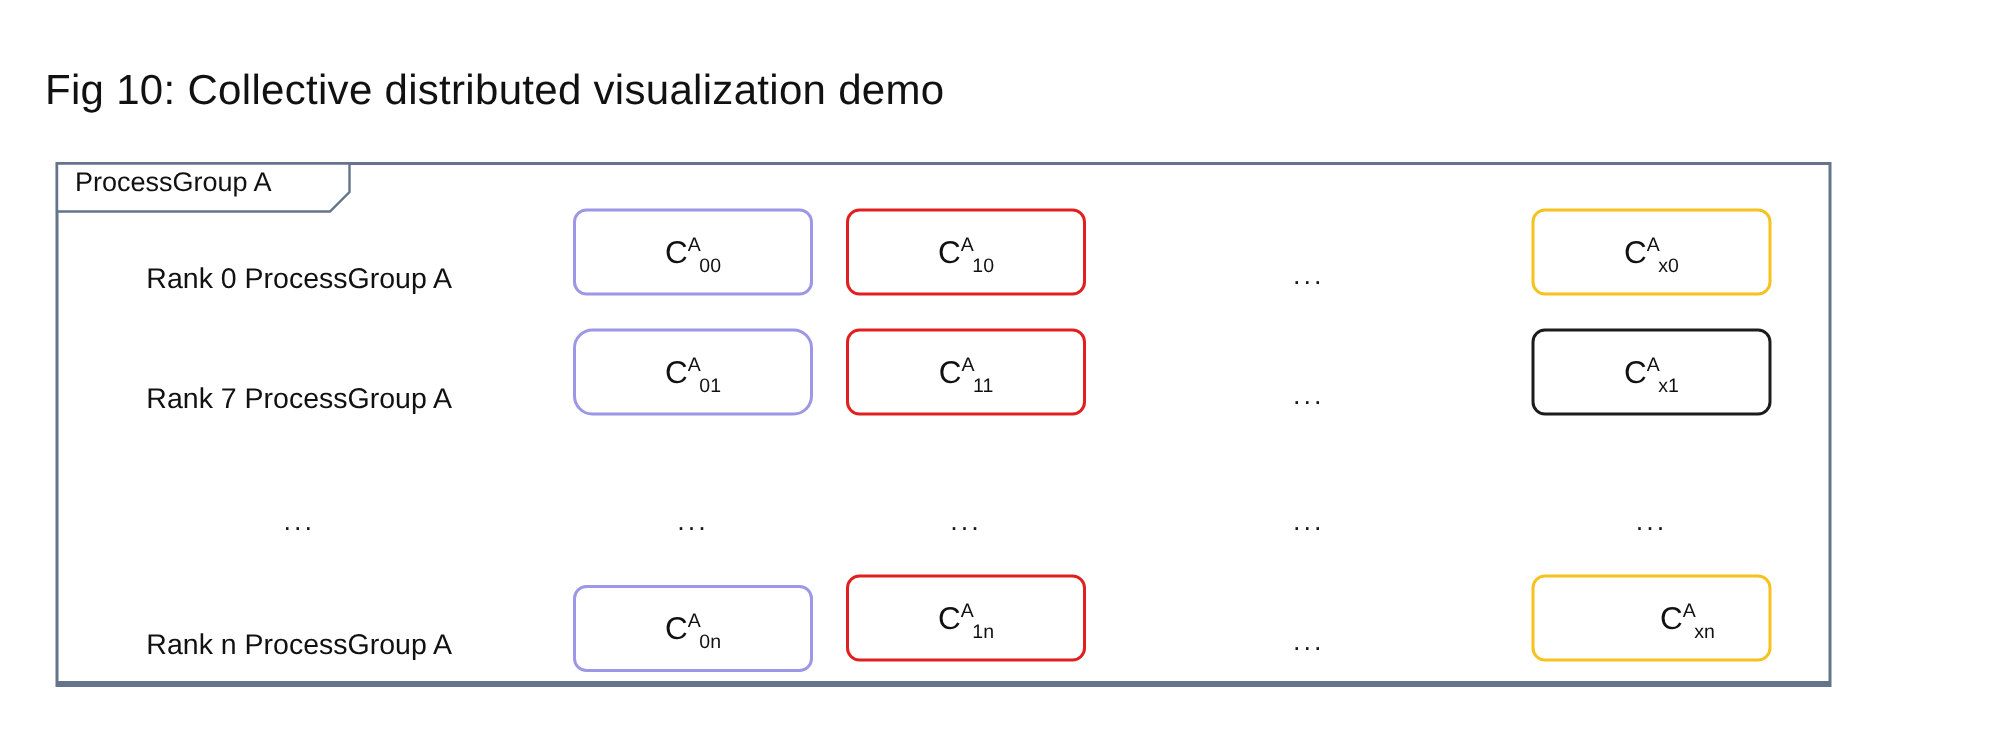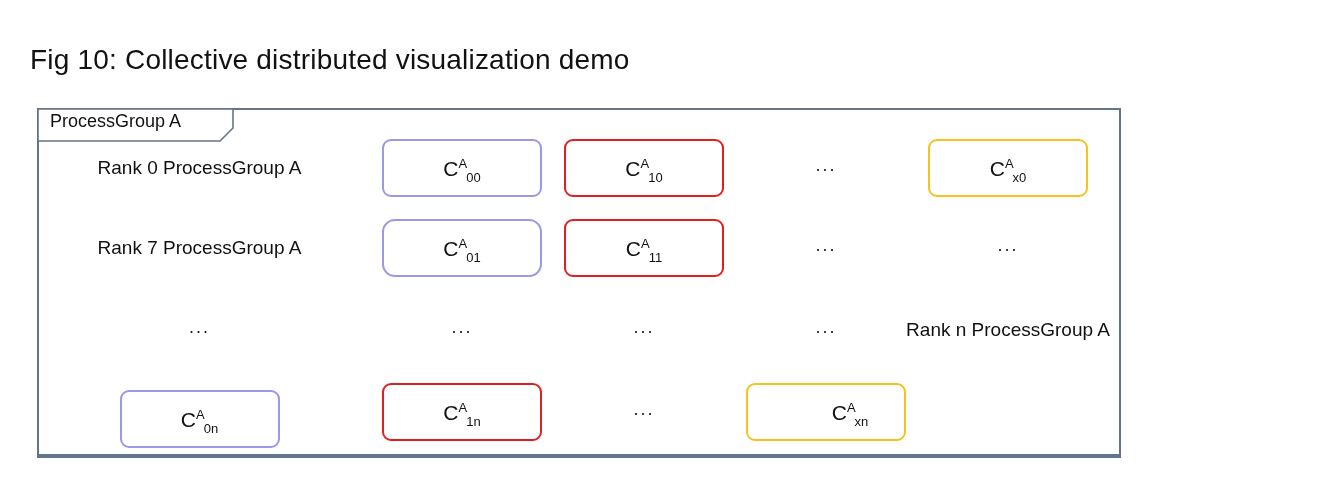--- a/index.html
+++ b/index.html
@@ -24,21 +24,21 @@
     text-align: left;
     font-size: 28px;
     font-weight: 500;
     letter-spacing: 0.2px;
     color: #111111;
   }
   .panel {
     position: absolute;
     left: 37px;
     top: 108px;
-    width: 1084px;
+    width: 1184px;
     height: 350px;
     box-sizing: border-box;
     border: 2px solid #64748B;
     border-bottom-width: 4px;
     background: #ffffff;
   }
   .tab {
     position: absolute;
     top: -2px;
     left: -2px;
@@ -58,21 +58,21 @@
     display: grid;
     grid-template-columns: 321px 160px 160px 1fr 160px;
     grid-template-rows: 60px 60px 64px 60px;
     column-gap: 22px;
     row-gap: 20px;
     margin-top: 28px;
     padding-right: 38px;
   }
   .cell {
     display: flex;
-    align-items: center;
+    align-items: flex-end;
     justify-content: center;
   }
   .rowlabel {
     font-size: 19px;
     color: #111111;
     white-space: nowrap;
   }
   .box {
     width: 160px;
     height: 58px;
@@ -145,20 +145,23 @@
       </div>
       <div class="box" style="border-color: rgb(157, 151, 232); border-radius: 13px;">
         <span class="cname"><span>C</span><sup>A</sup><sub>01</sub></span>
       </div>
       <div class="box" style="border-color: rgb(224, 32, 32);">
         <span class="cname"><span>C</span><sup>A</sup><sub>11</sub></span>
       </div>
       <div class="cell">
         <span class="dots">...</span>
       </div>
+      <div class="box" style="border-color: rgb(28, 28, 28);">
+        <span class="cname"><span>C</span><sup>A</sup><sub>x1</sub></span>
+      </div>
 
       <div class="cell">
         <span class="dots">...</span>
       </div>
       <div class="cell">
         <span class="dots">...</span>
       </div>
       <div class="cell">
         <span class="dots">...</span>
       </div>

